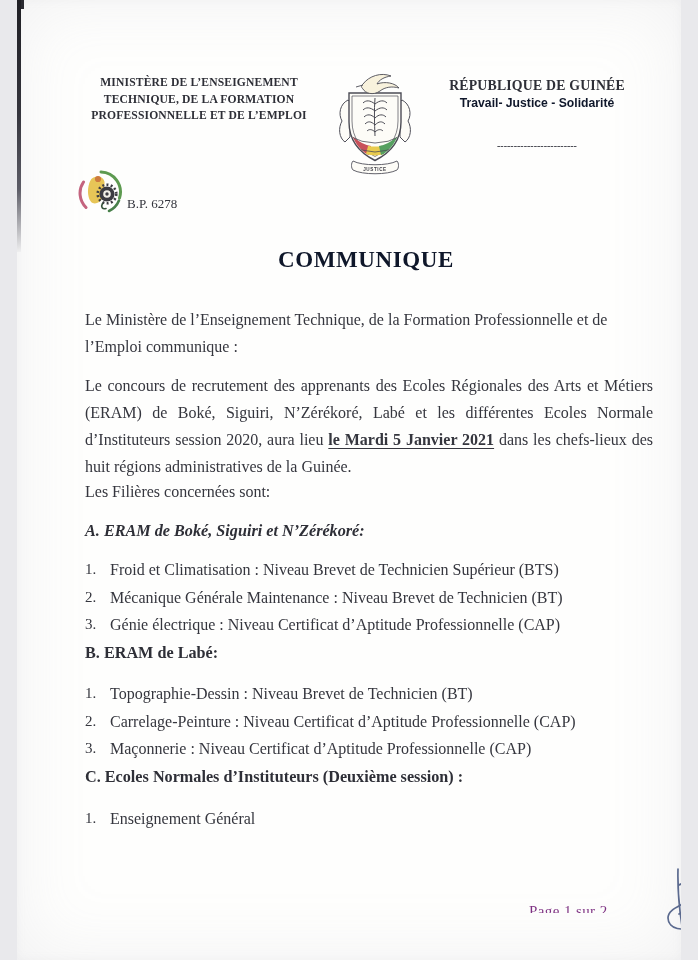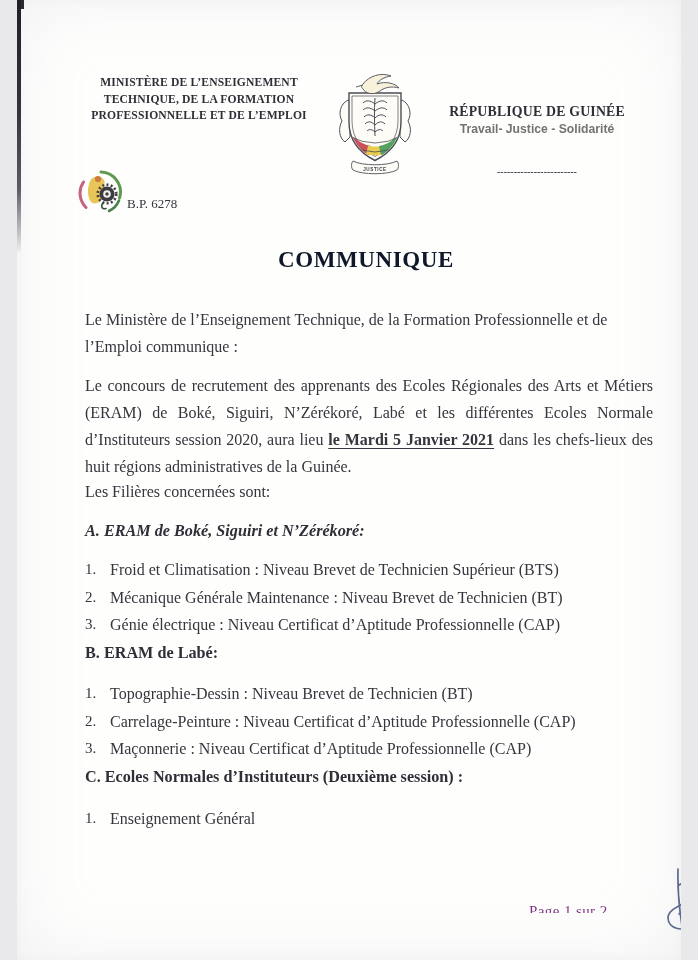--- a/index.html
+++ b/index.html
@@ -11,23 +11,23 @@
     color:#35363e;
   }
   .scan-edge{position:absolute;left:0;top:0;width:4px;height:252px;
     background:linear-gradient(180deg,#1f1f24 0%,#34343c 45%,#5c5c66 75%,rgba(120,120,132,0.05) 100%);}
   .scan-speck{position:absolute;left:0;top:0;width:7px;height:9px;background:#2a2a30;}
 
   
   .ministry-block{position:absolute;left:56px;top:75px;width:252px;text-align:center;
     font-weight:bold;font-size:11.6px;line-height:16.5px;color:#2e2f37;letter-spacing:0.15px;}
   .coat{position:absolute;left:306px;top:58px;}
-  .republic-block{position:absolute;left:428px;top:78px;width:184px;text-align:center;color:#2e2f37;margin-top:26px;}
+  .republic-block{position:absolute;left:428px;top:78px;width:184px;text-align:center;color:#2e2f37;}
   .republic-title{font-weight:bold;font-size:13.8px;letter-spacing:0.2px;}
-  .republic-motto{font-family:"Liberation Sans",sans-serif;font-weight:bold;font-size:12.2px;margin-top:2px;color:#737373;}
+  .republic-motto{font-family:"Liberation Sans",sans-serif;font-weight:bold;font-size:12.2px;margin-top:2px;color:#0f172a;}
   .republic-divider{display:block;margin-top:30px;font-weight:bold;font-size:10px;letter-spacing:0px;color:#3a3b44;}
 
   .seal{position:absolute;left:61px;top:169px;}
   .bp{position:absolute;left:110px;top:196px;font-size:13px;color:#33343c;}
 
   .doc-title{position:absolute;left:0;top:247px;width:698px;text-align:center;margin:0;
     font-size:23px;font-weight:bold;letter-spacing:0.6px;color:#0f172a;}
 
   .bodytext{position:absolute;left:68px;width:568px;font-size:16px;line-height:27px;margin:0;}
   .justify{text-align:justify;}

